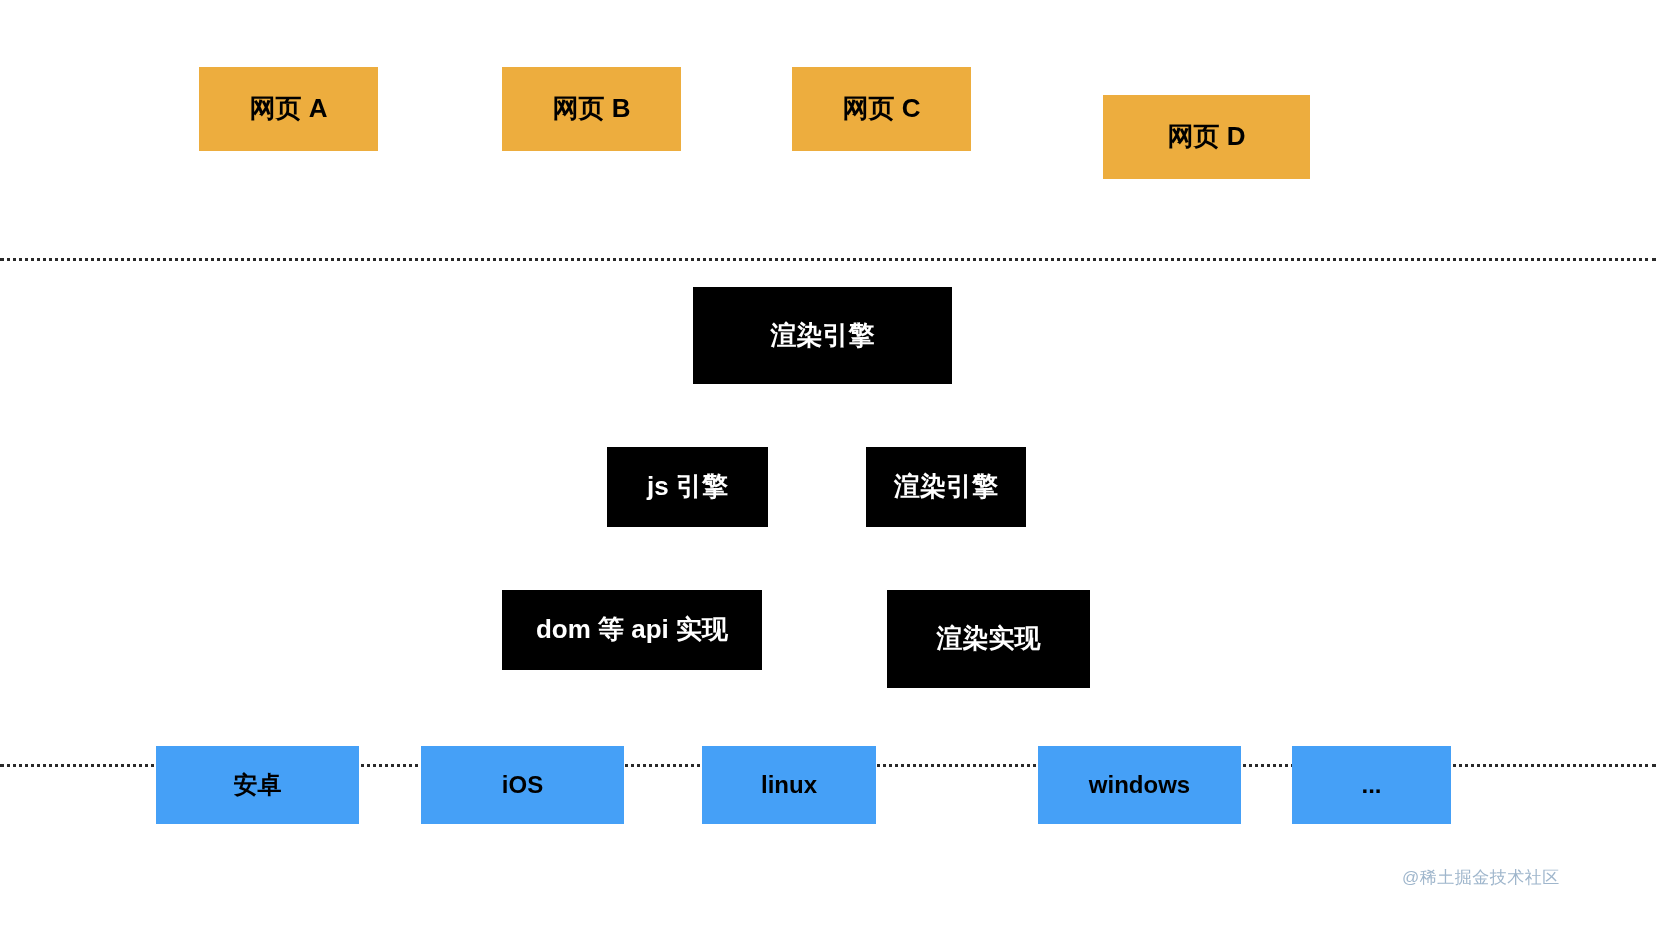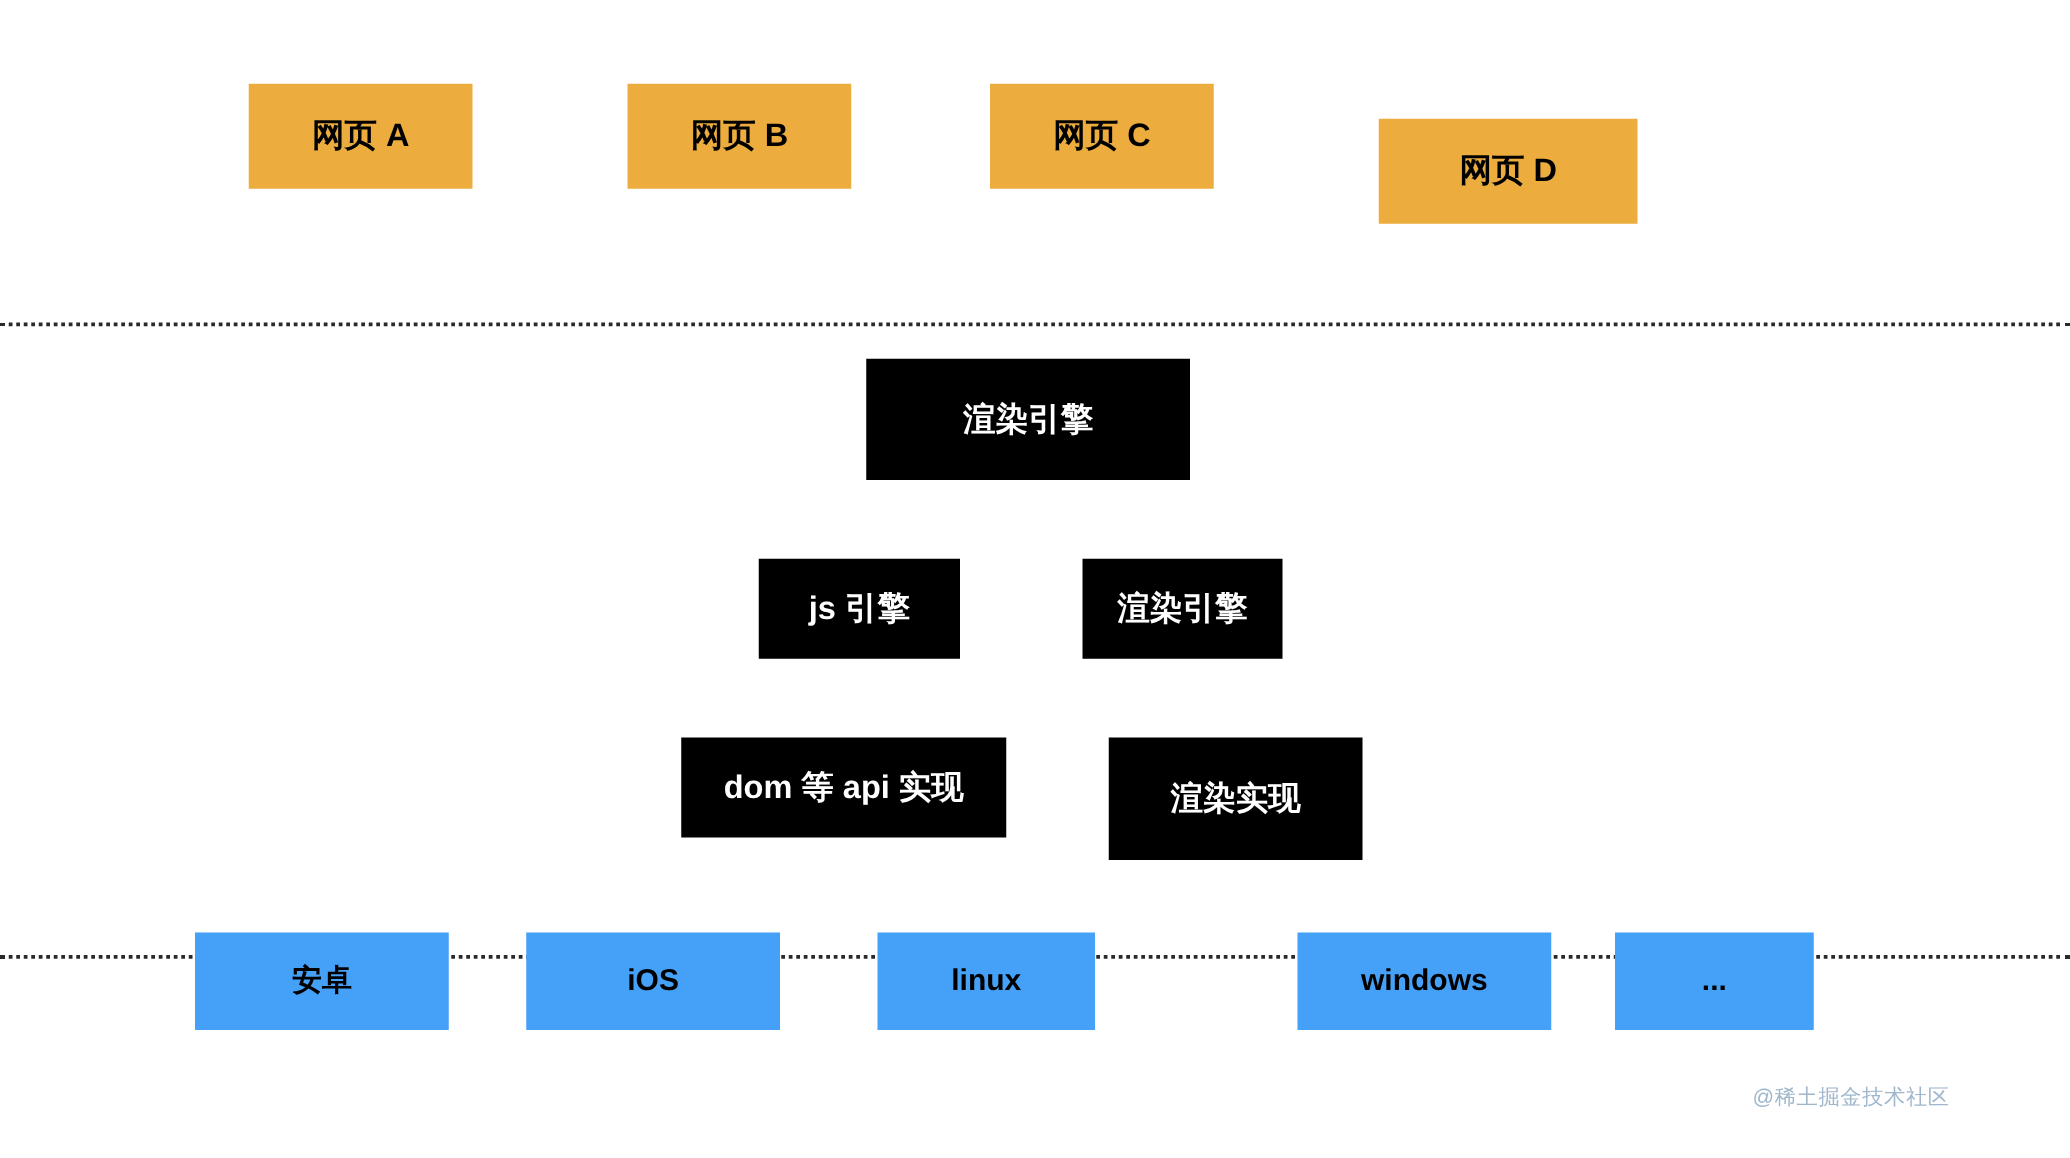--- a/index.html
+++ b/index.html
@@ -71,21 +71,21 @@
   <div class="box box-page" style="left:792px; top:67px; width:179px; height:84px;">网页 C</div>
   <div class="box box-page" style="left:1103px; top:67px; width:207px; height:84px;margin-top:28px;">网页 D</div>
 
   <div class="divider" style="top:258px;"></div>
 
   <div class="box box-engine" style="left:693px; top:287px; width:259px; height:97px;">渲染引擎</div>
 
   <div class="box box-engine" style="left:607px; top:447px; width:161px; height:80px;">js 引擎</div>
   <div class="box box-engine" style="left:866px; top:447px; width:160px; height:80px;">渲染引擎</div>
 
-  <div class="box box-engine" style="left:502px; top:590px; width:260px; height:80px;margin-left:43px;">dom 等 api 实现</div>
+  <div class="box box-engine" style="left:502px; top:590px; width:260px; height:80px;">dom 等 api 实现</div>
   <div class="box box-engine" style="left:887px; top:590px; width:203px; height:98px;">渲染实现</div>
 
   <div class="divider" style="top:764px;"></div>
 
   <div class="box box-os" style="left:156px; top:746px; width:203px; height:78px;">安卓</div>
   <div class="box box-os" style="left:421px; top:746px; width:203px; height:78px;">iOS</div>
   <div class="box box-os" style="left:702px; top:746px; width:174px; height:78px;">linux</div>
   <div class="box box-os" style="left:1010px; top:746px; width:203px; height:78px;margin-left:28px;">windows</div>
   <div class="box box-os" style="left:1292px; top:746px; width:159px; height:78px;">...</div>
 

